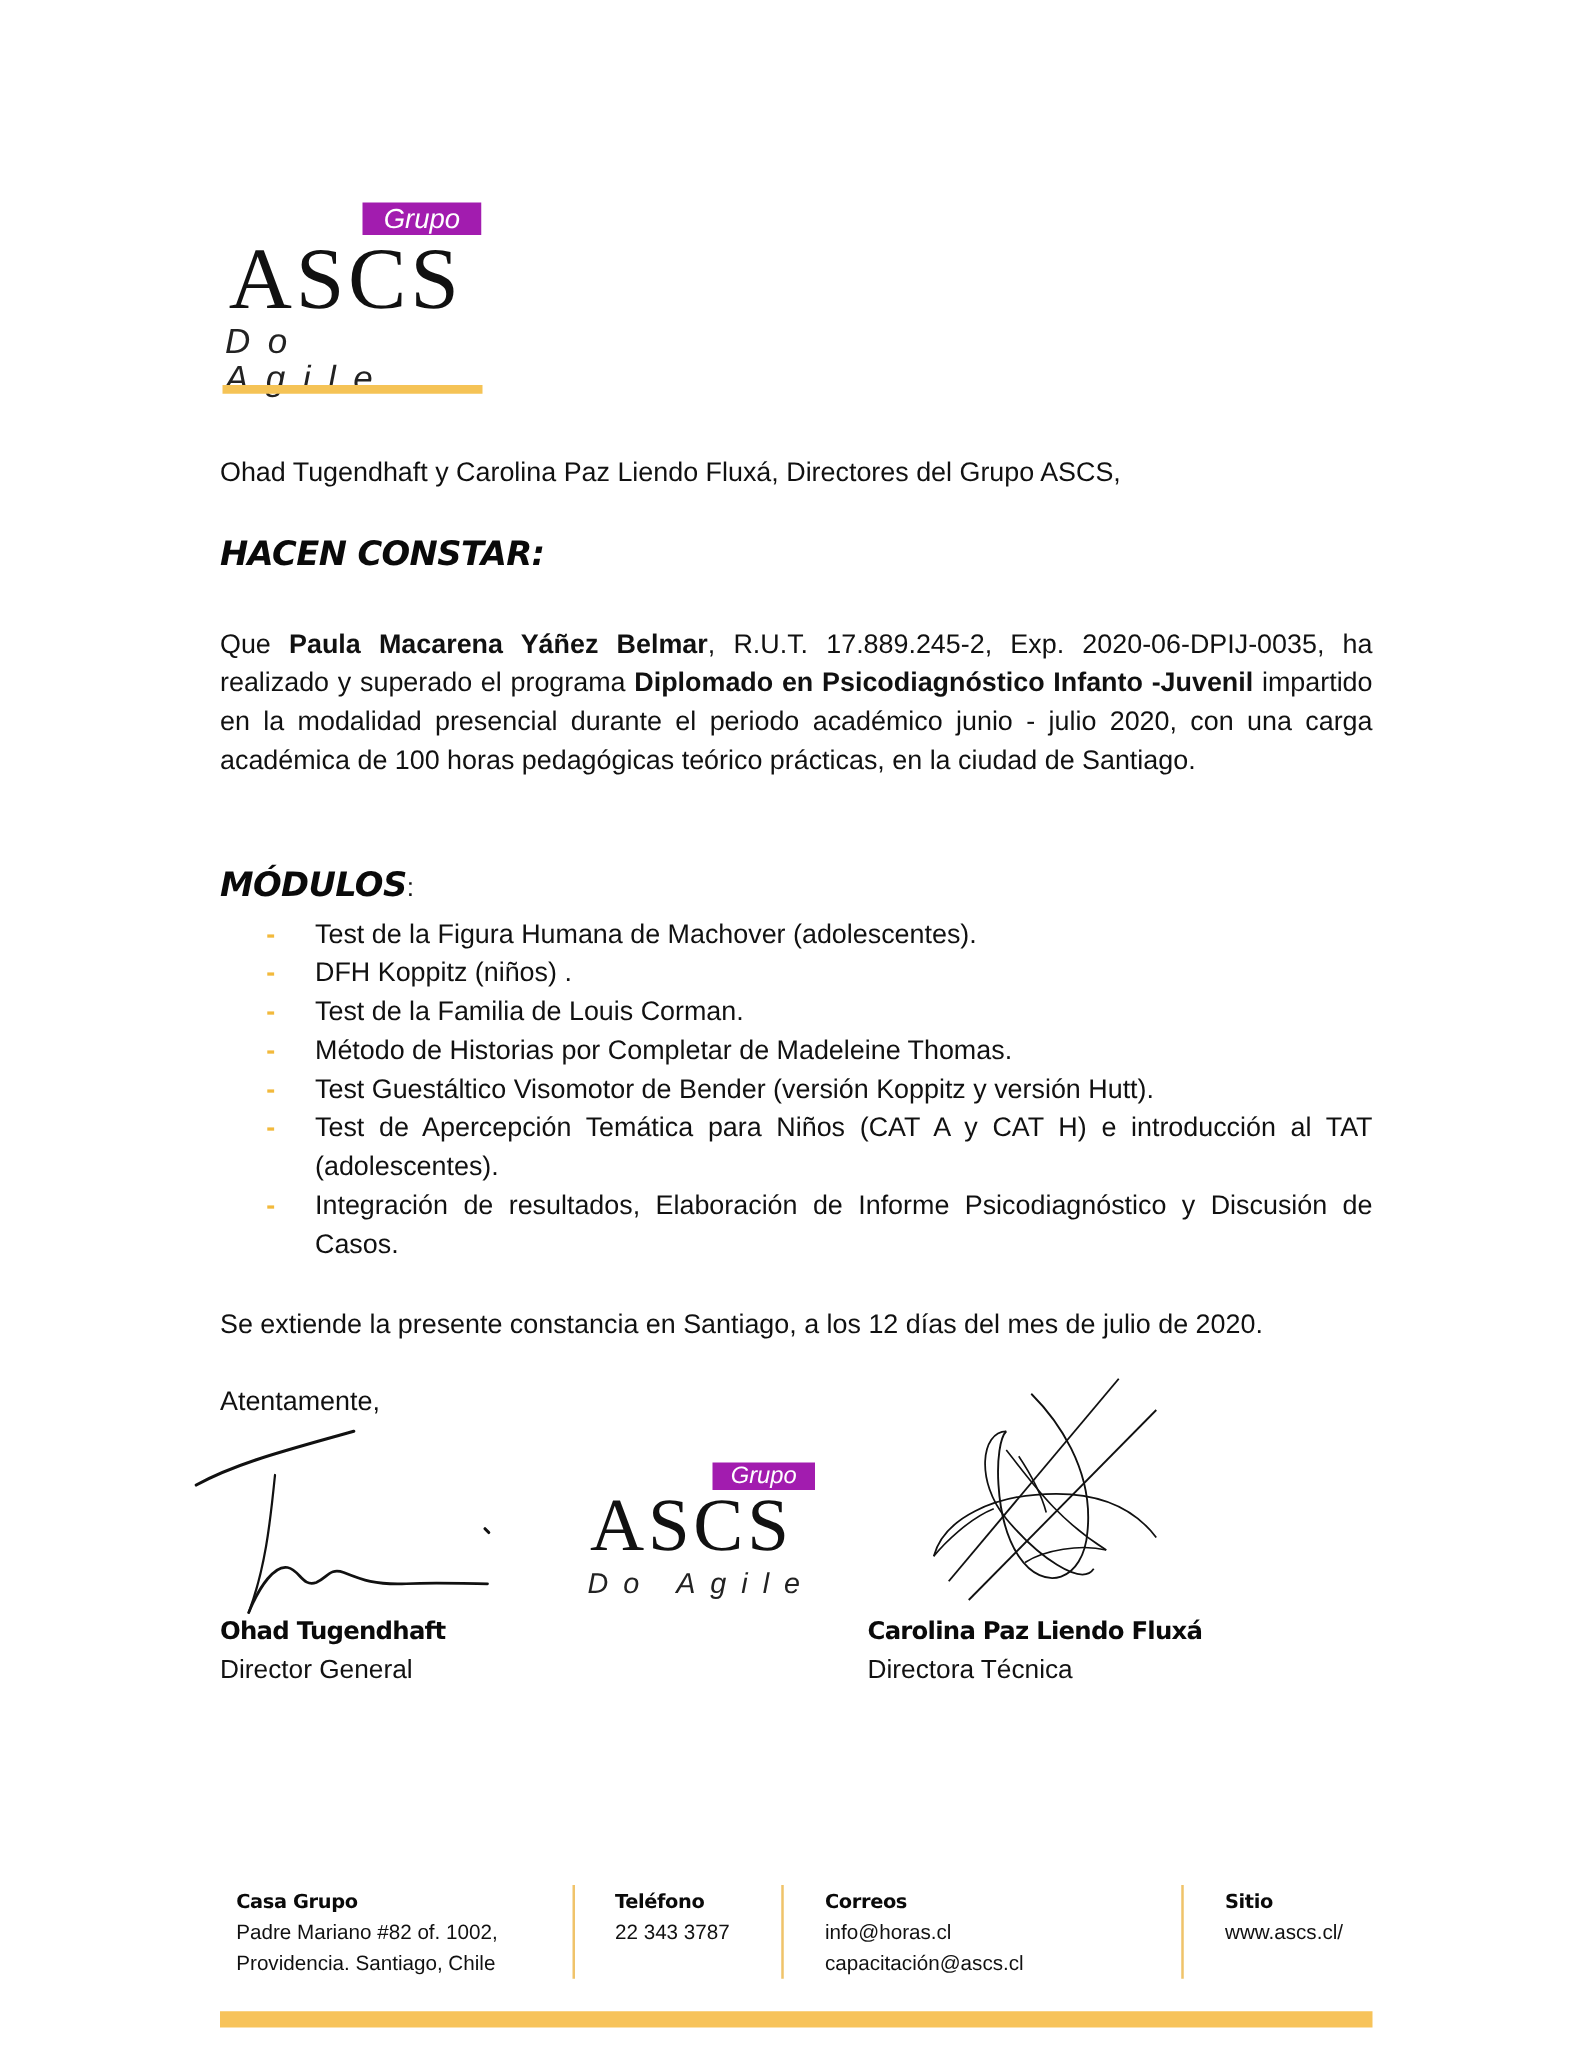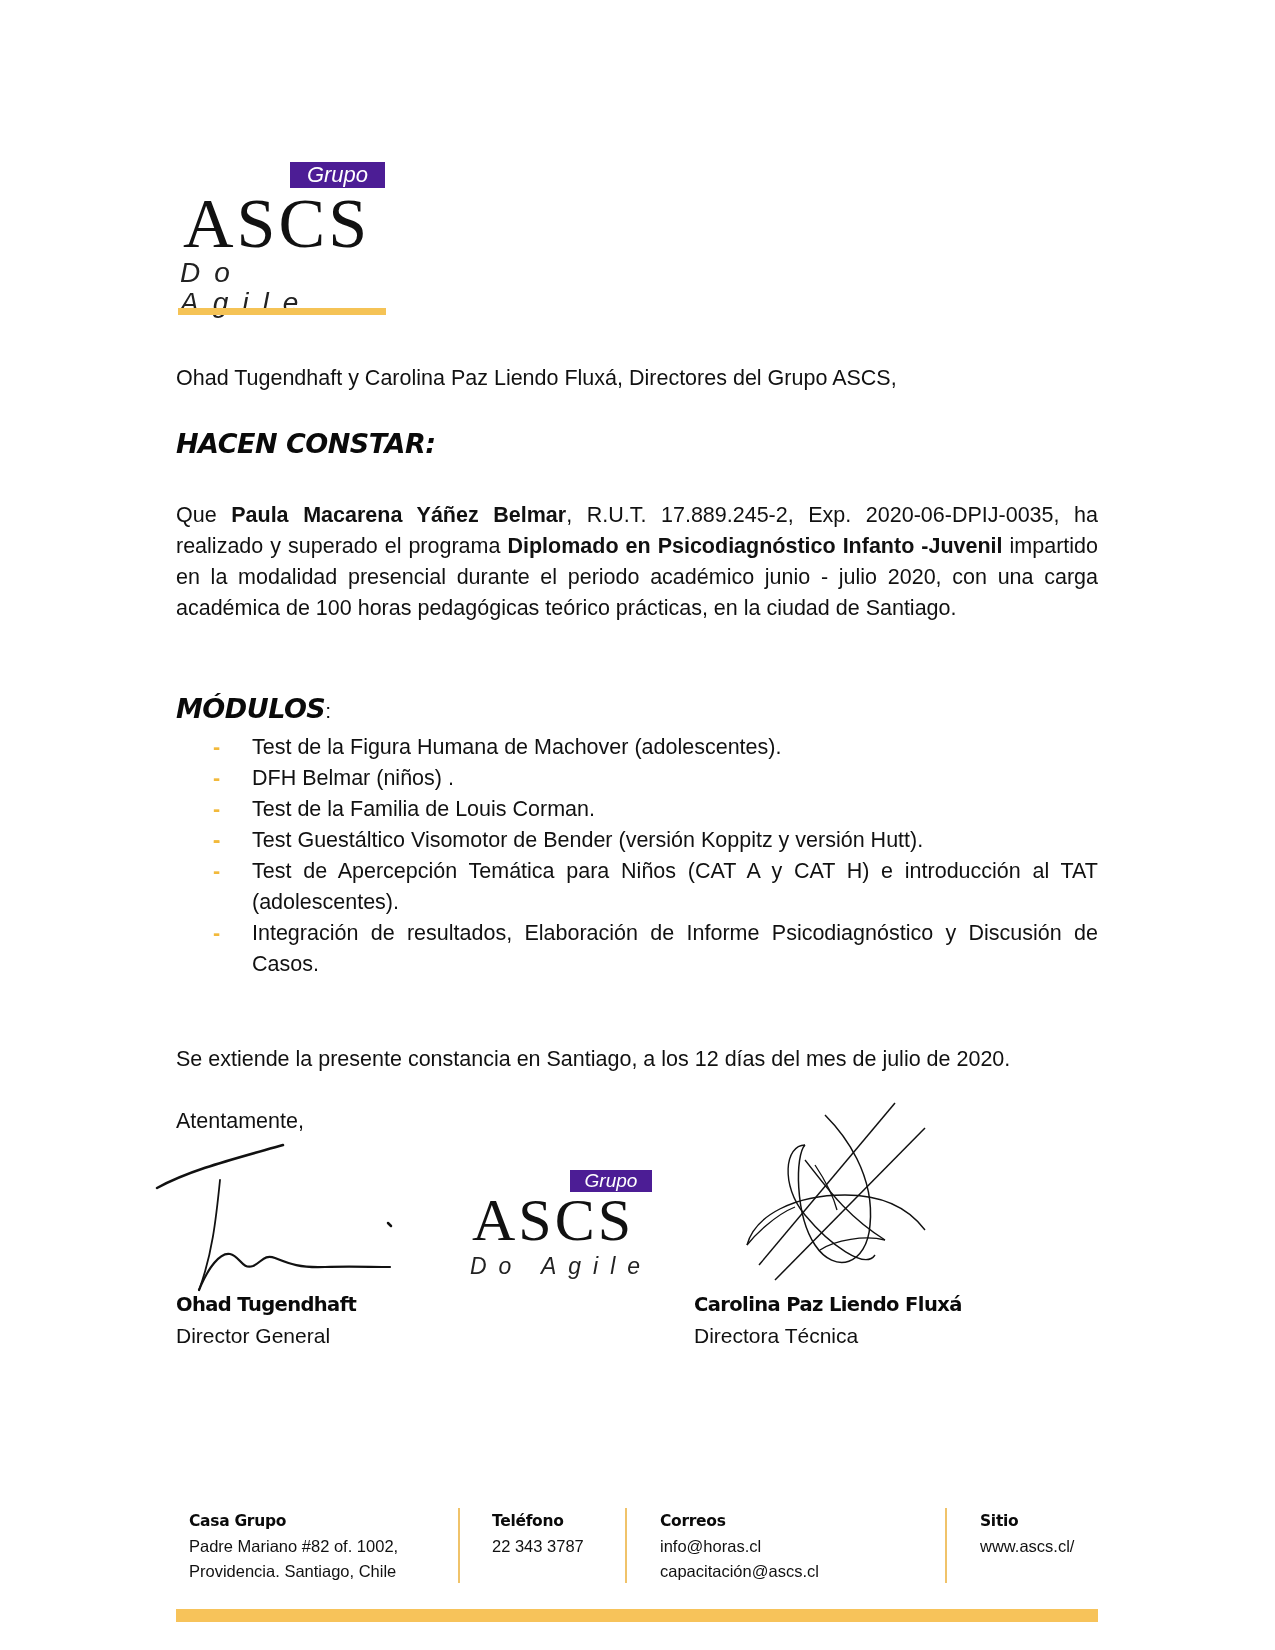--- a/index.html
+++ b/index.html
@@ -3,21 +3,21 @@
   <meta charset="utf-8">
   <style>
     * { margin: 0; padding: 0; box-sizing: border-box; }
     html, body { width: 1275px; height: 1650px; background: #ffffff; }
     body { position: relative; font-family: "DejaVu Sans", sans-serif; color: #111; overflow: hidden; }
 
     .abs { position: absolute; }
 
     
     .logo-top { left: 178px; top: 158px; width: 215px; height: 160px; }
-    .grupo-box { position: absolute; background: #4c1d95; color: #fff; font-family: "Liberation Sans", sans-serif; font-style: italic; }
+    .grupo-box { position: absolute; background: #a21caf; color: #fff; font-family: "Liberation Sans", sans-serif; font-style: italic; }
     .logo-top .grupo-box { left: 112px; top: 4px; width: 95px; height: 26px; font-size: 22px; line-height: 26px; text-align: center; }
     .ascs { position: absolute; font-family: "Liberation Serif", serif; color: #111; letter-spacing: 3px; }
     .logo-top .ascs { left: 5px; top: 30px; font-size: 70px; line-height: 72px; }
     .doagile { position: absolute; font-family: "Liberation Sans", sans-serif; font-style: italic; color: #222; letter-spacing: 14px; }
     .logo-top .doagile { left: 2px; top: 100px; font-size: 28px; line-height: 30px; }
     .logo-top .underbar { position: absolute; left: 0; top: 150px; width: 208px; height: 7px; background: #f5c356; }
 
     
     .body-text { font-family: Liberation Sans, sans-serif; font-size: 21.5px; line-height: 31px; color: #111; }
     .intro { left: 176px; top: 363px; width: 930px; white-space: nowrap; }
@@ -81,23 +81,23 @@
 <div class="abs body-text intro">Ohad Tugendhaft y Carolina Paz Liendo Fluxá, Directores del Grupo ASCS,</div>
 
 <div class="abs heading hacen">HACEN CONSTAR:</div>
 
 <div class="abs body-text para"><span>Que </span><b>Paula Macarena Yáñez Belmar</b><span>, R.U.T. 17.889.245-2, Exp. 2020-06-DPIJ-0035, ha realizado y superado el programa </span><b>Diplomado en Psicodiagnóstico Infanto -Juvenil</b><span> impartido en la modalidad presencial durante el periodo académico junio - julio 2020, con una carga académica de 100 horas pedagógicas teórico prácticas, en la ciudad de Santiago.</span></div>
 
 <div class="abs modulos-wrap"><span class="heading">MÓDULOS</span><span class="modulos-colon">:</span></div>
 
 <ul class="abs modules">
   <li><span class="dash">-</span><span>Test de la Figura Humana de Machover (adolescentes).</span></li>
-  <li><span class="dash">-</span><span>DFH Belmar (niños) .</span></li>
+  <li><span class="dash">-</span><span>DFH Koppitz (niños) .</span></li>
   <li><span class="dash">-</span><span>Test de la Familia de Louis Corman.</span></li>
-  <li><span class="dash">-</span></li>
+  <li><span class="dash">-</span><span>Método de Historias por Completar de Madeleine Thomas.</span></li>
   <li><span class="dash">-</span><span>Test Guestáltico Visomotor de Bender (versión Koppitz y versión Hutt).</span></li>
   <li><span class="dash">-</span><span>Test de Apercepción Temática para Niños (CAT A y CAT H) e introducción al TAT (adolescentes).</span></li>
   <li><span class="dash">-</span><span>Integración de resultados, Elaboración de Informe Psicodiagnóstico y Discusión de Casos.</span></li>
 </ul>
 
 <div class="abs body-text closing">Se extiende la presente constancia en Santiago, a los 12 días del mes de julio de 2020.</div>
 <div class="abs body-text regards">Atentamente,</div>
 
 <svg class="abs sig1" viewBox="0 0 250 160" width="250" height="160">
   <path d="M7 48 C 40 30, 80 20, 133 5" fill="none" stroke="#111" stroke-width="2.5" stroke-linecap="round"></path>

